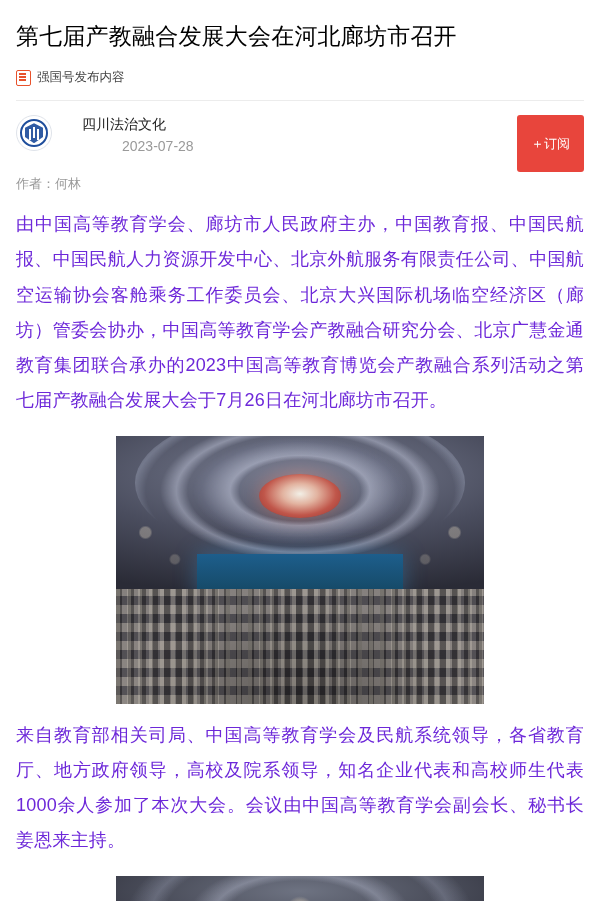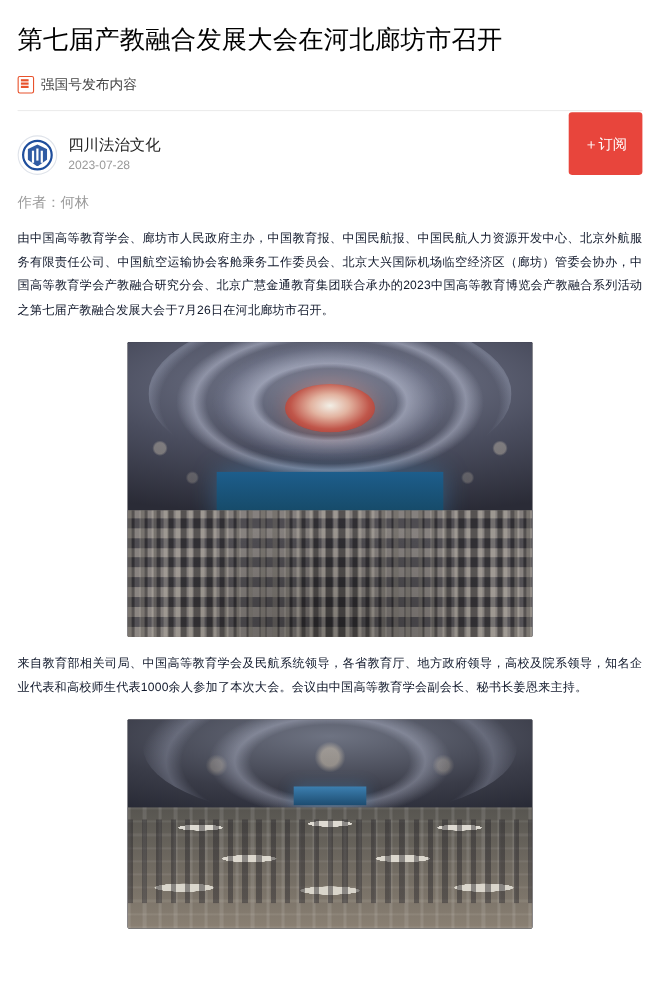--- a/index.html
+++ b/index.html
@@ -26,21 +26,21 @@
   .article-title {
     font-size: 23px;
     font-weight: normal;
     line-height: 1.45;
     color: #000000;
     margin: 20px 0 0 0;
     letter-spacing: 0.2px;
   }
   .source-row {
     display: flex;
-    align-items: flex-start;
+    align-items: flex-end;
     margin-top: 16px;
   }
   .source-badge {
     width: 13px;
     height: 14px;
     border: 1px solid #e8522c;
     border-radius: 2px;
     position: relative;
     margin-right: 6px;
     flex: none;
@@ -59,23 +59,24 @@
     font-size: 12.5px;
     color: #444;
   }
   .divider {
     height: 1px;
     background: #ececec;
     margin: 14px 0 0 0;
   }
   .publisher-row {
     display: flex;
-    align-items: flex-end;
+    align-items: flex-start;
     margin-top: 14px;
     height: 44px;
+    gap: 20px;
   }
   .avatar {
     width: 34px;
     height: 34px;
     border-radius: 50%;
     background: #ffffff;
     border: 1px solid #dfe3ea;
     position: relative;
     flex: none;
     margin-right: 10px;
@@ -111,46 +112,47 @@
     display: flex;
     flex-direction: column;
     justify-content: center;
   }
   .pub-name {
     font-size: 14px;
     color: #222;
     line-height: 1.35;
   }
   .pub-date {
-    font-size: 11px;
+    font-size: 14px;
     color: #9a9a9a;
     line-height: 1.5;
     margin-top: 2px;
+    margin-left: 40px;
   }
   .subscribe-btn {
     margin-left: auto;
     background: #e8453c;
     color: #fff;
     font-size: 13px;
     border: none;
     border-radius: 3px;
     padding: 22px 14px;
     cursor: pointer;
     font-family: "Liberation Sans", sans-serif;
     line-height: 1;
   }
   .author-row {
     font-size: 13px;
     color: #9a9a9a;
     margin-top: 16px;
   }
   .body-text {
-    font-size: 11px;
+    font-size: 18px;
     line-height: 1.95;
-    color: #0f172a;
+    color: #6d28d9;
     margin-top: 14px;
     text-align: justify;
     letter-spacing: 0.2px;
   }
   .figure {
     margin: 18px auto 0 auto;
     width: 368px;
   }
   .photo {
     width: 368px;

